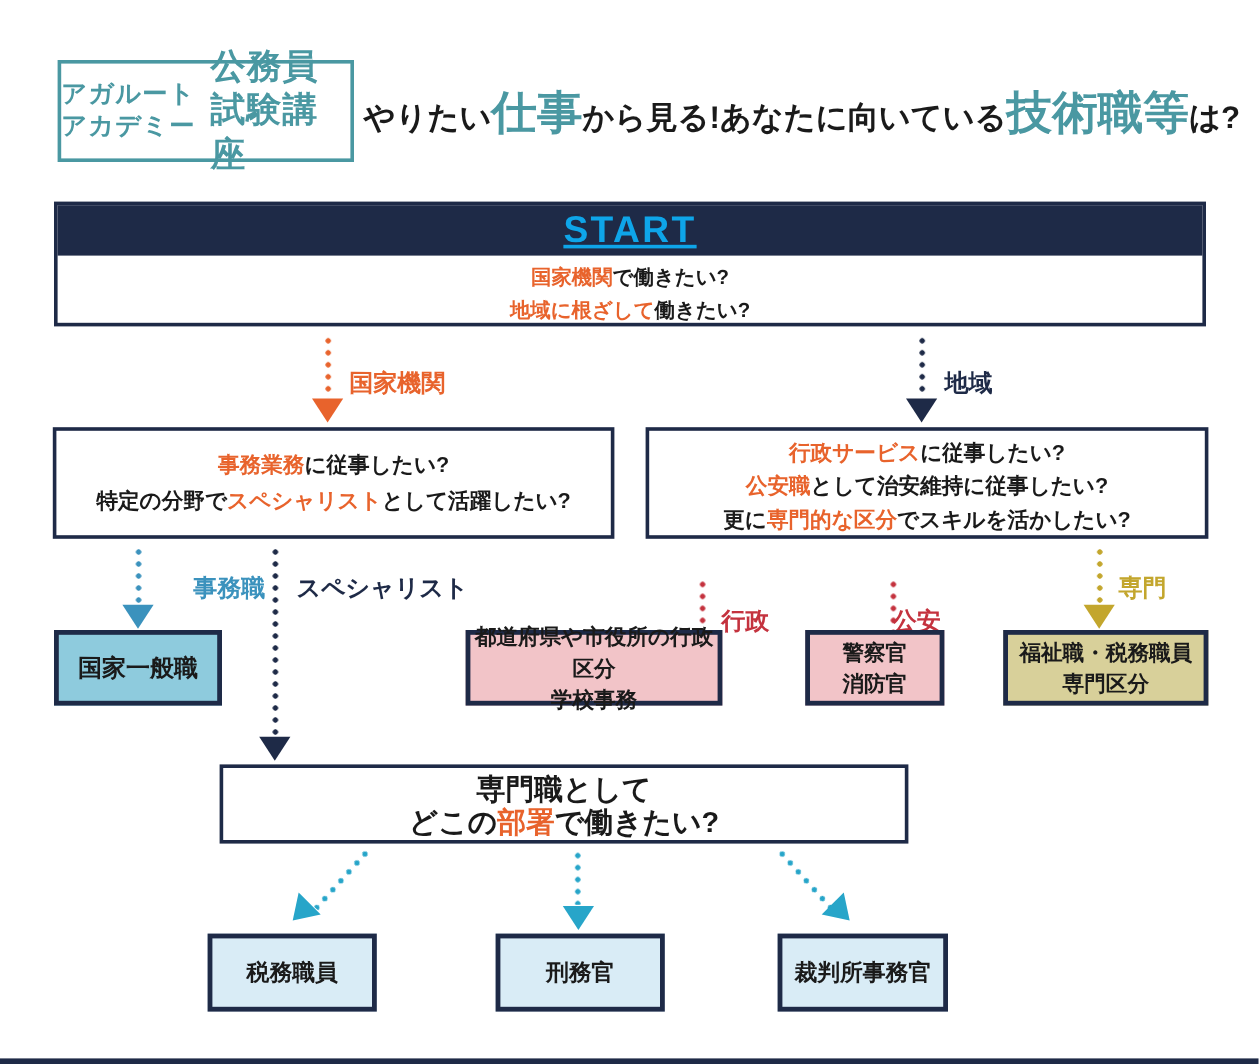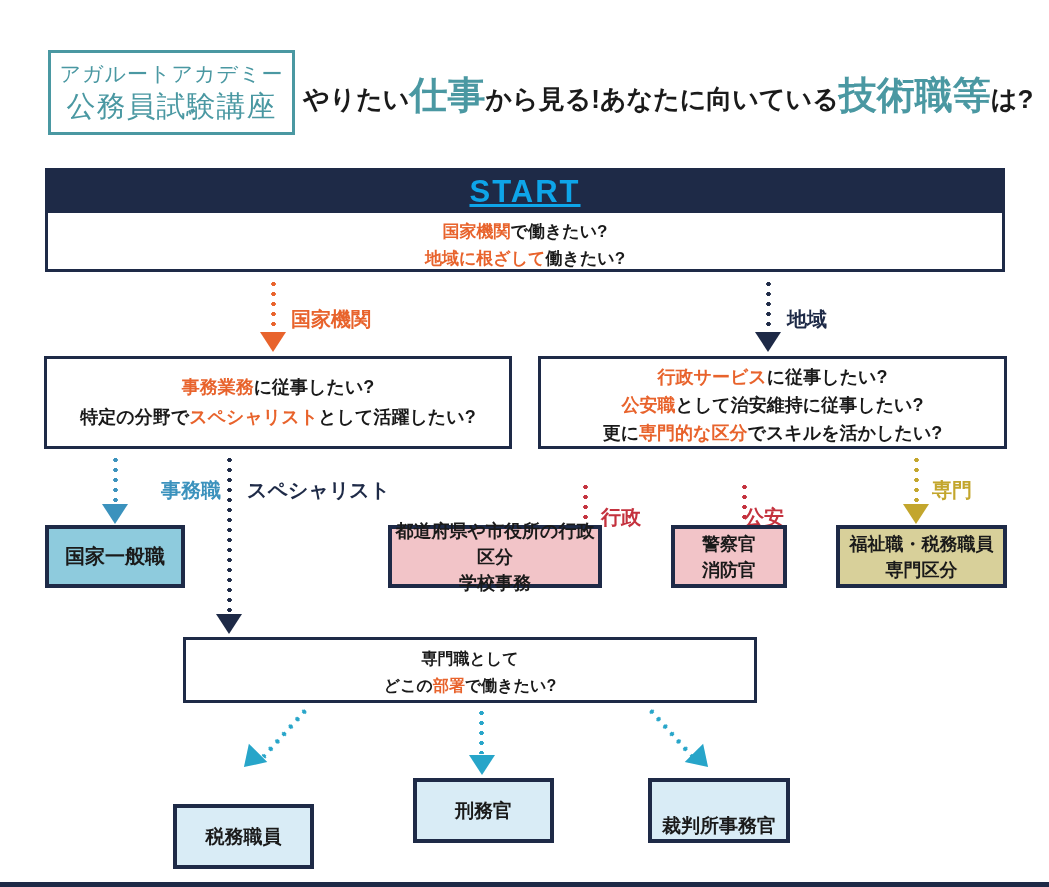--- a/index.html
+++ b/index.html
@@ -17,39 +17,39 @@
     --ink:#1a1a1a;
   }
   html,body{margin:0;padding:0;background:#fff;}
   #canvas{
     position:relative;width:1049px;height:887px;background:#fff;overflow:hidden;
     font-family:"Liberation Sans","DejaVu Sans",sans-serif;color:var(--ink);
   }
   .abs{position:absolute;box-sizing:border-box;}
   
   .logo{left:48px;top:50px;width:247px;height:85px;border:3px solid var(--teal);
-        display:flex;flex-direction:column;justify-content:center;align-items:center;
-        color:var(--teal);font-weight:normal;line-height:1.25;}
+        display:flex;flex-direction:row;justify-content:center;align-items:center;
+        color:var(--teal);font-weight:bold;line-height:1.25;}
   .logo .l1{font-size:21px;letter-spacing:1px;}
   .logo .l2{font-size:29px;letter-spacing:1px;}
   
   .title{left:303px;top:70px;white-space:nowrap;font-weight:bold;line-height:50px;}
   .title .sm{font-size:26px;color:var(--ink);}
   .title .bg{font-size:38px;color:var(--teal);}
   
   .qbox{border:3px solid var(--navy);background:#fff;text-align:center;font-weight:bold;}
   .rbox{border:4px solid var(--navy);text-align:center;font-weight:bold;
         display:flex;flex-direction:column;justify-content:center;align-items:center;}
   .start{left:45px;top:168px;width:960px;height:104px;}
   .start .hd{background:var(--navy);color:#0ea5e9;height:42px;display:flex;align-items:center;justify-content:center;
              font-size:31px;font-weight:bold;letter-spacing:2px;text-decoration:underline;}
   .start .bd{font-size:17px;line-height:27px;padding-top:5px;}
   .leftq{left:44px;top:356px;width:468px;height:93px;font-size:18px;line-height:30px;padding-top:13px;}
   .rightq{left:538px;top:356px;width:469px;height:93px;font-size:18px;line-height:28px;padding-top:4px;}
-  .centerq{left:183px;top:637px;width:574px;height:66px;font-size:16px;line-height:27px;padding-top:5px;}
+  .centerq{left:183px;top:637px;width:574px;height:66px;font-size:24px;line-height:27px;padding-top:5px;}
   .hl{color:var(--orange);}
   
   .vdots{width:5px;background-image:radial-gradient(circle,currentColor 2px,transparent 2.5px);
          background-size:5px 10px;background-repeat:repeat-y;background-position:center top;}
   .tri{width:0;height:0;border-left:13px solid transparent;border-right:13px solid transparent;
        border-top:20px solid currentColor;}
   .blabel{font-weight:bold;font-size:20px;white-space:nowrap;}
   .o{color:var(--orange);} .n{color:var(--navy);} .b{color:var(--blue);}
   .c{color:var(--crimson);margin-top:27px;} .g{color:var(--gold);} .cy{color:var(--cyan);}
   .rot45{transform:rotate(42deg);transform-origin:top center;}
@@ -153,25 +153,25 @@
 
   <div class="abs vdots cy rot45" style="left:305px;top:708px;height:66px;"></div>
   <div class="abs tri cy trirot45" style="left:238px;top:750px;"></div>
 
   <div class="abs vdots cy" style="left:479px;top:708px;height:46px;"></div>
   <div class="abs tri cy" style="left:469px;top:755px;"></div>
 
   <div class="abs vdots cy rotm45" style="left:646px;top:708px;height:66px;"></div>
   <div class="abs tri cy trirotm45" style="left:688px;top:750px;"></div>
 
-  <div class="abs rbox f-paleblue fs19" style="left:173px;top:804px;width:141px;height:65px;">
+  <div class="abs rbox f-paleblue fs19" style="left:173px;top:778px;width:141px;height:65px;">
     <div>税務職員</div>
   </div>
   <div class="abs rbox f-paleblue fs19" style="left:413px;top:778px;width:141px;height:65px;">
     <div>刑務官</div>
   </div>
-  <div class="abs rbox f-paleblue fs19" style="left:648px;top:778px;width:142px;height:65px;justify-content:flex-end;">
+  <div class="abs rbox f-paleblue fs19" style="left:648px;top:778px;width:142px;height:65px;">
     <div>裁判所事務官</div>
   </div>
 
   <div class="abs footer"></div>
 
 </div>
 
 </body></html>

